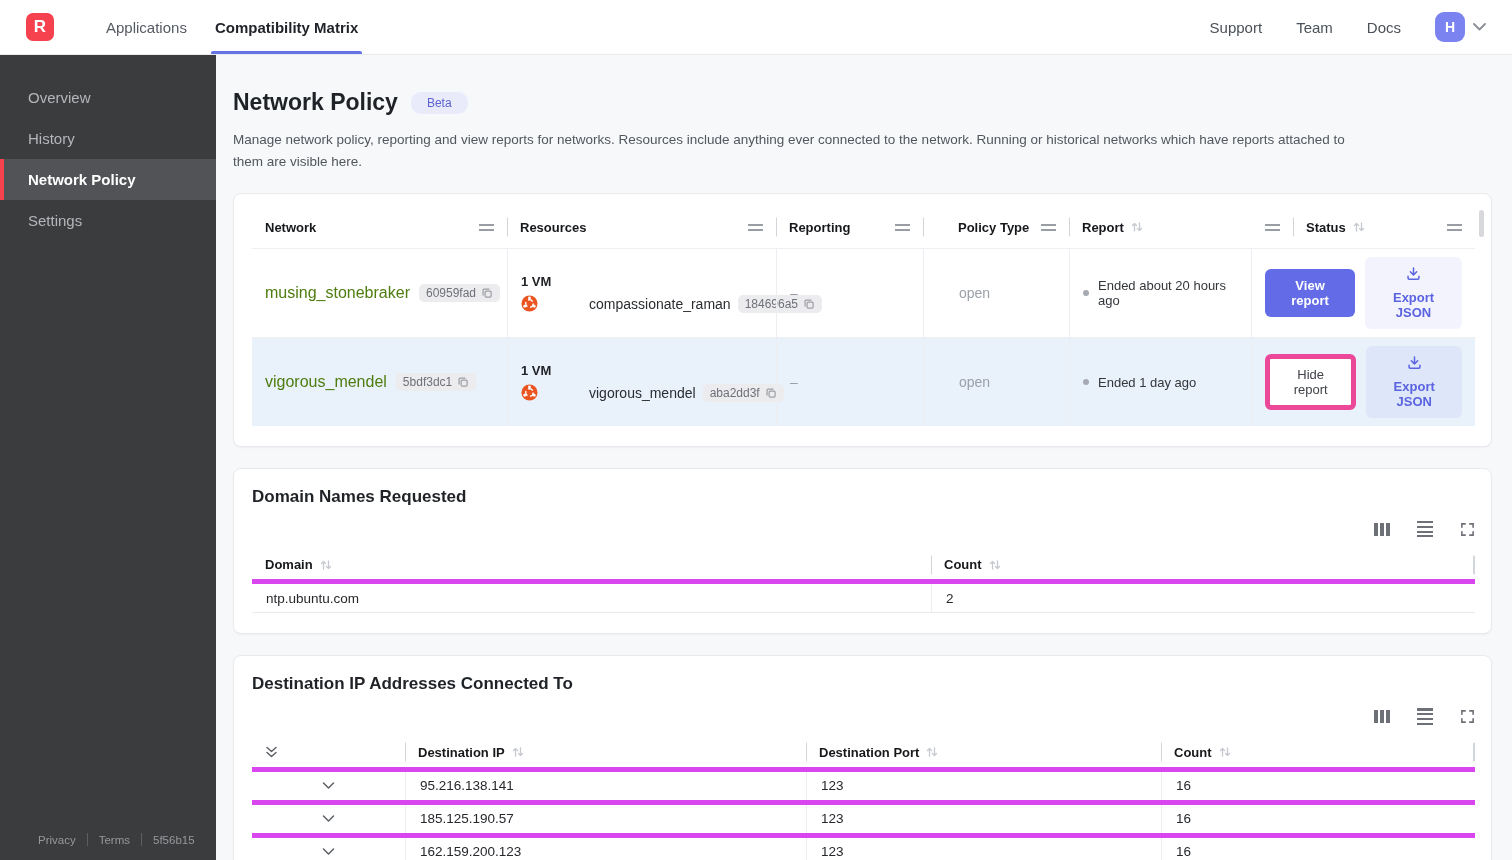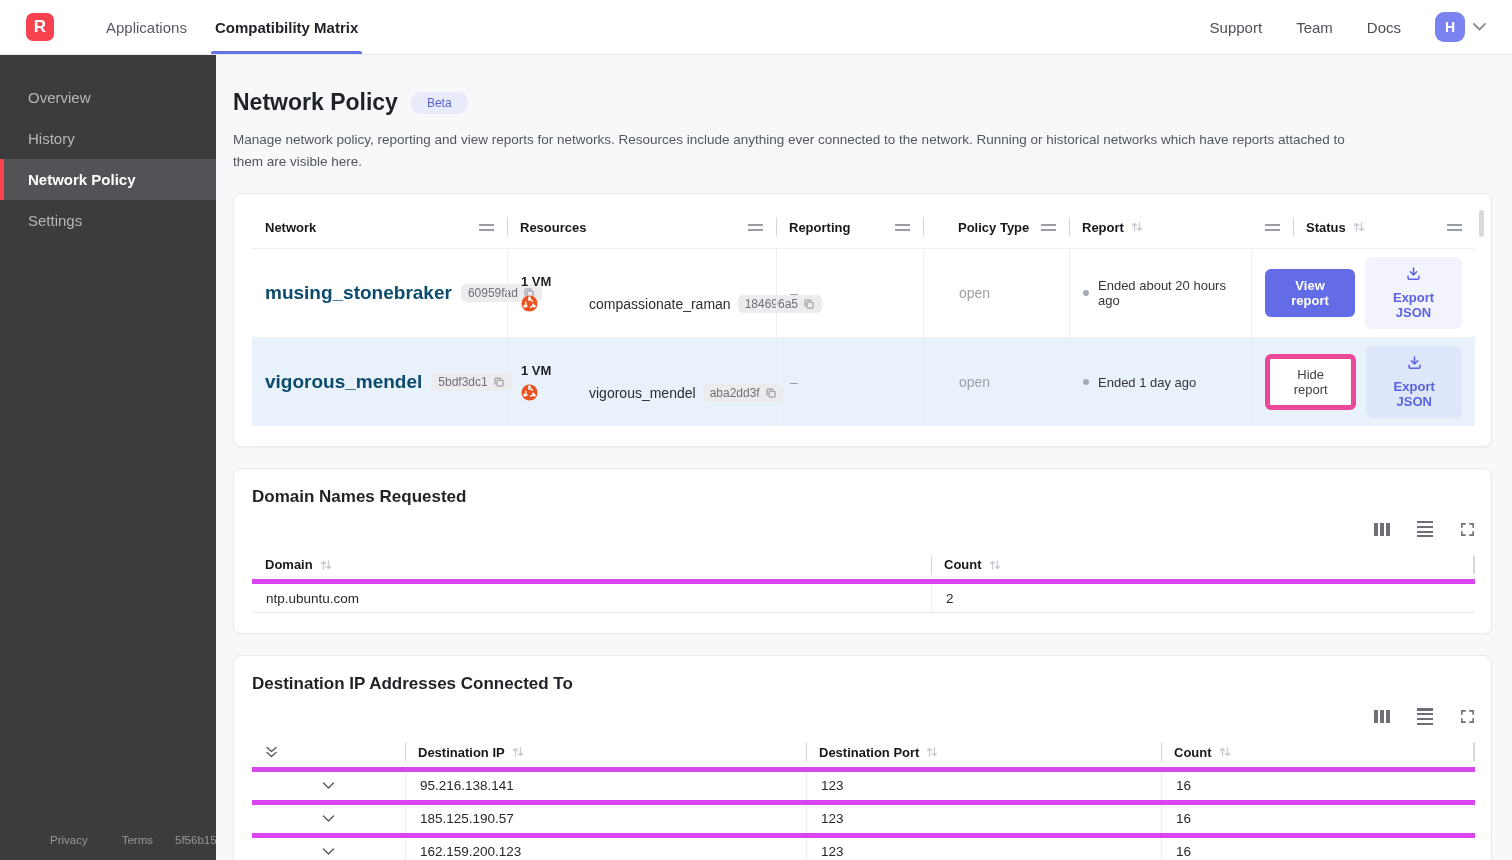--- a/index.html
+++ b/index.html
@@ -26,21 +26,21 @@
   
   .sidebar { position:fixed; top:55px; left:0; bottom:0; width:216px; background:#3a3c3e;
     display:flex; flex-direction:column; padding-top:22px; }
   .side-item { position:relative; height:41px; display:flex; align-items:center; padding-left:28px;
     font-size:15px; color:#b4b6b9; cursor:pointer; }
   .side-item.active { background:#515356; color:#fff; font-weight:600; }
   .side-item.active::before { content:""; position:absolute; left:0; top:0; bottom:0; width:4px; background:#f5424e; }
   .side-footer { margin-top:auto; padding:0 0 14px 38px; display:flex; align-items:center; gap:11px;
     font-size:11.5px; color:#96989c; }
   .side-footer .sep { width:1px; height:13px; background:#5c5e61; }
-  .side-footer span[data-interactable="true"] { cursor:pointer;margin-left:12px; }
+  .side-footer span[data-interactable="true"] { cursor:pointer; }
 
   
   .main { position:absolute; top:55px; left:216px; right:0; bottom:0; background:#f7f8fa;
     padding:34px 20px 0 17px; overflow:hidden; }
   .page-head { display:flex; align-items:center; gap:13px; }
   .page-title { font-size:23px; font-weight:700; color:#1f2226; }
   .beta-badge { background:#e9ebfb; color:#5c63cf; font-size:12px; font-weight:500;
     padding:4px 16px; border-radius:10px; }
   .page-desc { margin-top:13px; font-size:13.5px; line-height:1.6; color:#52575e; max-width:1115px; }
 
@@ -64,21 +64,21 @@
     font-size:14px; color:#24262a; }
   .td + .td { border-left:1px solid #eceef1; }
 
   
   .card-networks { padding:12px 16px 20px 18px; }
   .card-networks .thead { height:42px; }
   .card-networks .tr { min-height:55px; border-top:1px solid #edeff2; }
   .card-networks .tr.hl { background:#e9f1fb; }
   .c1{width:255px;} .c2{width:269px;} .c3{width:147px;} .c4{width:146px;padding-left:35px;} .c5{width:182px;} .c6{flex:1;}
   .name-line { display:flex; align-items:center; gap:9px; }
-  .net-name { font-weight:700; font-size:19px; color:#0c4a6e; }
+  .net-name { font-weight:400; font-size:16px; color:#4d7c0f; }
   .badge { background:#ececef; border-radius:5px; padding:2px 7px; font-size:12px; color:#6e7178;
     display:inline-flex; align-items:center; gap:5px; cursor:pointer; }
   .vm-count { font-weight:700; font-size:13px; color:#202327; margin-bottom:6px; }
   .res-line { display:flex; align-items:center; gap:7px; }
   .res-name { font-size:14px; color:#2a2d31;margin-left:44px; }
   .muted { color:#9ba0a8; }
   .status-line { display:flex; align-items:center; gap:9px; font-size:13px; color:#33363b; flex-direction:row; }
   .dot { width:6px; height:6px; border-radius:50%; background:#a6abb3; flex:0 0 auto; }
   .report-line { display:flex; align-items:center; gap:10px; flex-direction:row; }
   .btn-primary { background:#636ce6; color:#fff; border:none; border-radius:6px;

